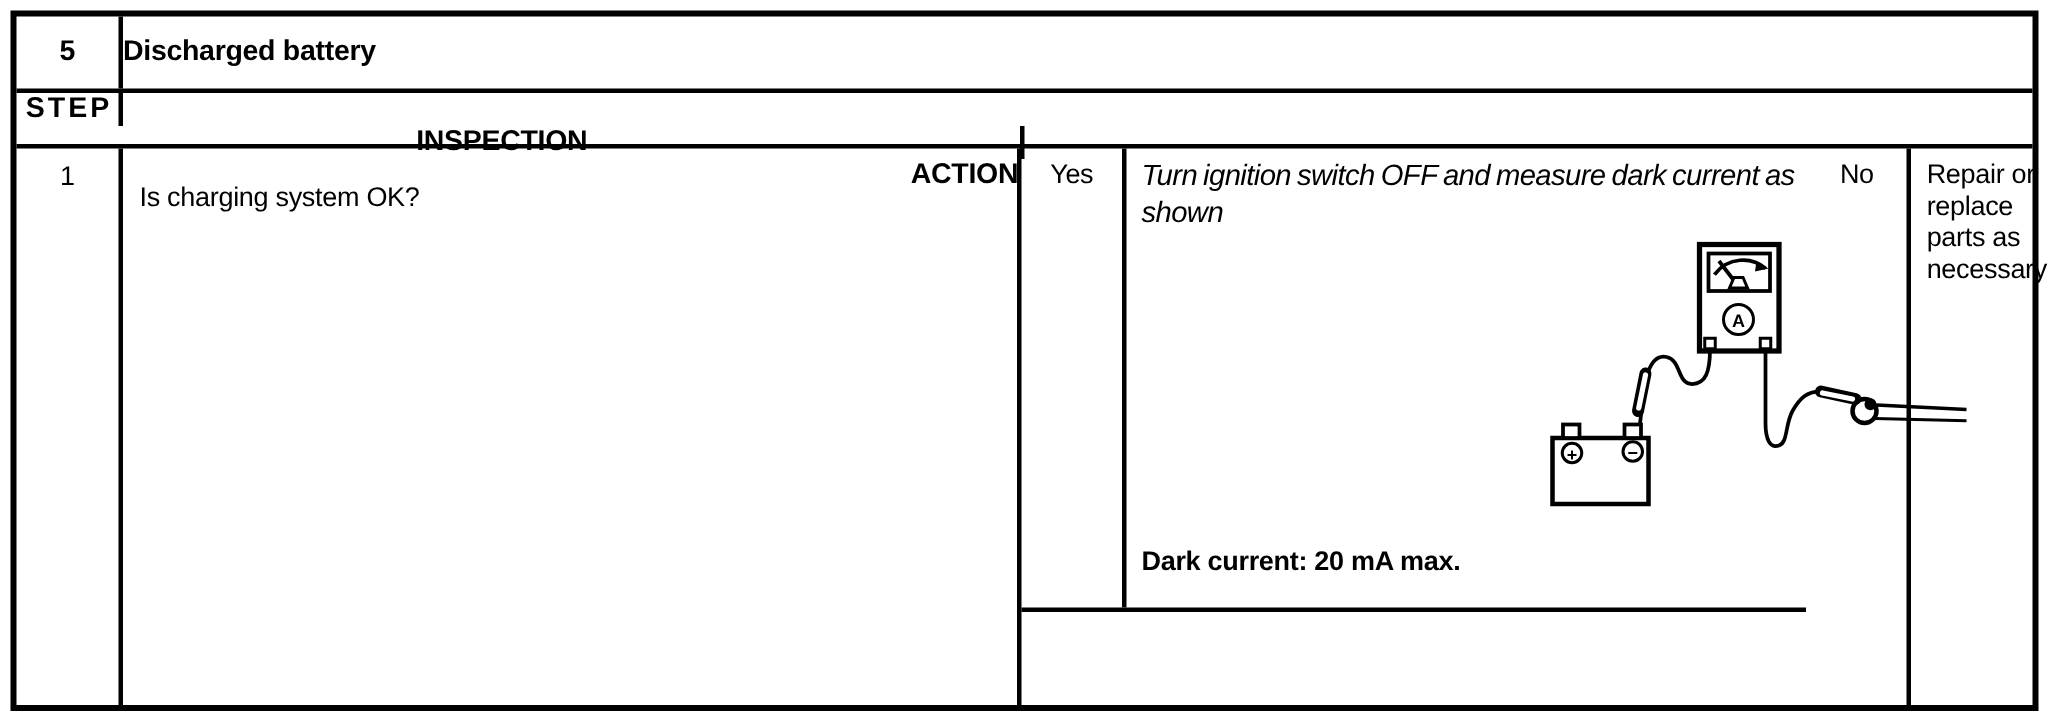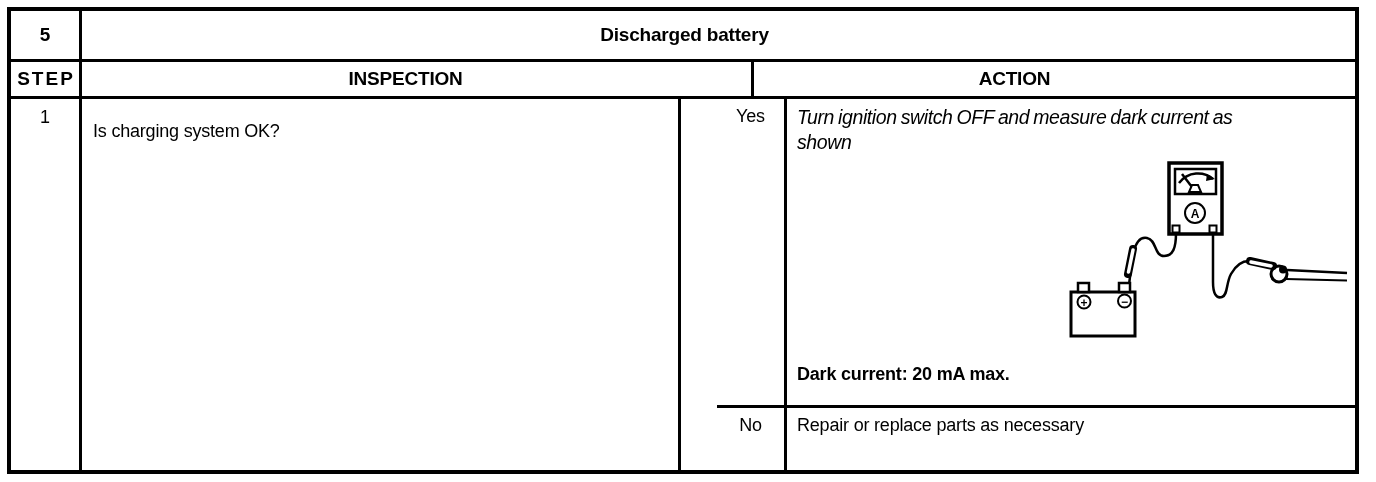--- a/index.html
+++ b/index.html
@@ -7,38 +7,38 @@
     position:relative;width:1376px;height:482px;background:#ffffff;
     font-family:"Liberation Sans", sans-serif;color:#000;
     -webkit-font-smoothing:antialiased;overflow:hidden;
   }
   .tbl{
     position:absolute;left:7px;top:7px;width:1352px;height:467px;
     border:4px solid #000;display:flex;flex-direction:column;box-sizing:border-box;
   }
   .row{display:flex;flex-direction:row;}
   .r1{height:48px;border-bottom:3px solid #000;}
-  .r2{height:34px;border-bottom:3px solid #000;}
+  .r2{height:34px;border-bottom:3px solid #000;flex-direction:column;}
   .body{flex:1;min-height:0;}
   .cell{box-sizing:border-box;}
   .colA{width:71px;border-right:3px solid #000;flex:none;}
   .num-cell{display:flex;align-items:center;justify-content:center;
     font-weight:bold;font-size:19px;}
-  .title-cell{flex:1;display:flex;align-items:center;justify-content:center;
+  .title-cell{flex:1;display:flex;align-items:center;
     font-weight:bold;font-size:19px;padding-right:68px;letter-spacing:-0.2px;}
   .hdr{display:flex;align-items:center;justify-content:center;
     font-weight:bold;font-size:19px;letter-spacing:-0.2px;}
   .step-hdr{letter-spacing:2px;padding-left:2px;}
   .insp-hdr{width:672px;border-right:3px solid #000;flex:none;padding-right:22px;}
   .act-hdr{flex:1;padding-right:80px;}
   .step-val{display:flex;justify-content:center;align-items:flex-start;
     padding-top:8px;font-size:18px;}
   .insp-cell{width:599px;border-right:3px solid #000;flex:none;
     padding:22px 10px 0 11px;font-size:18px;letter-spacing:-0.2px;}
-  .branches{flex:1;display:flex;flex-direction:column;min-width:0;margin-left:36px;}
+  .branches{flex:1;display:flex;flex-direction:row;min-width:0;}
   .branch{display:flex;flex-direction:row;min-height:0;}
   .branch-yes{height:306px;border-bottom:3px solid #000;flex:none;}
   .branch-no{flex:1;}
   .ans{width:70px;border-right:3px solid #000;flex:none;
     display:flex;justify-content:center;align-items:flex-start;
     padding-top:7px;font-size:18px;letter-spacing:-0.2px;}
   .act-cell{flex:1;position:relative;padding:6px 8px 0 10px;font-size:18px;}
   .act-line{font-size:19.5px;line-height:25px;letter-spacing:-0.4px;word-spacing:-1px;white-space:nowrap;font-style:italic;}
   .note{position:absolute;left:10px;bottom:20px;margin:0;
     font-weight:bold;font-size:18px;letter-spacing:-0.2px;}

